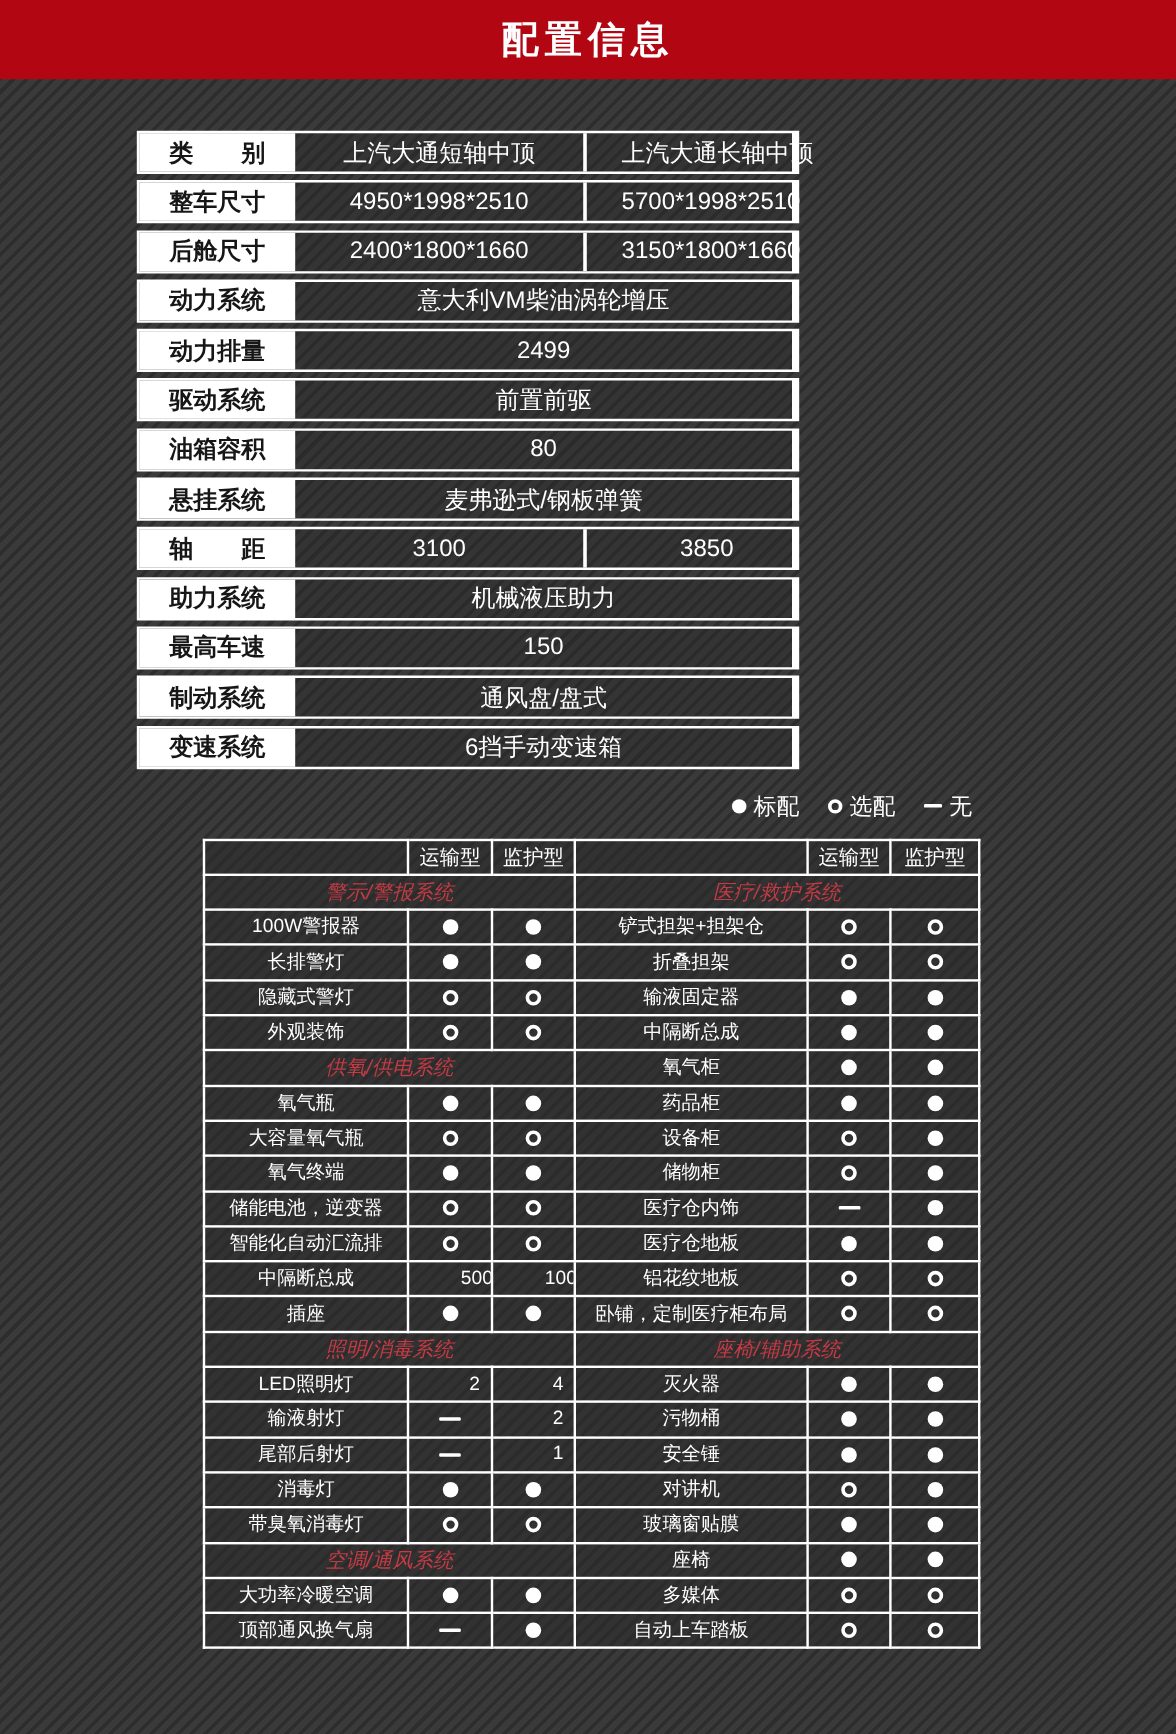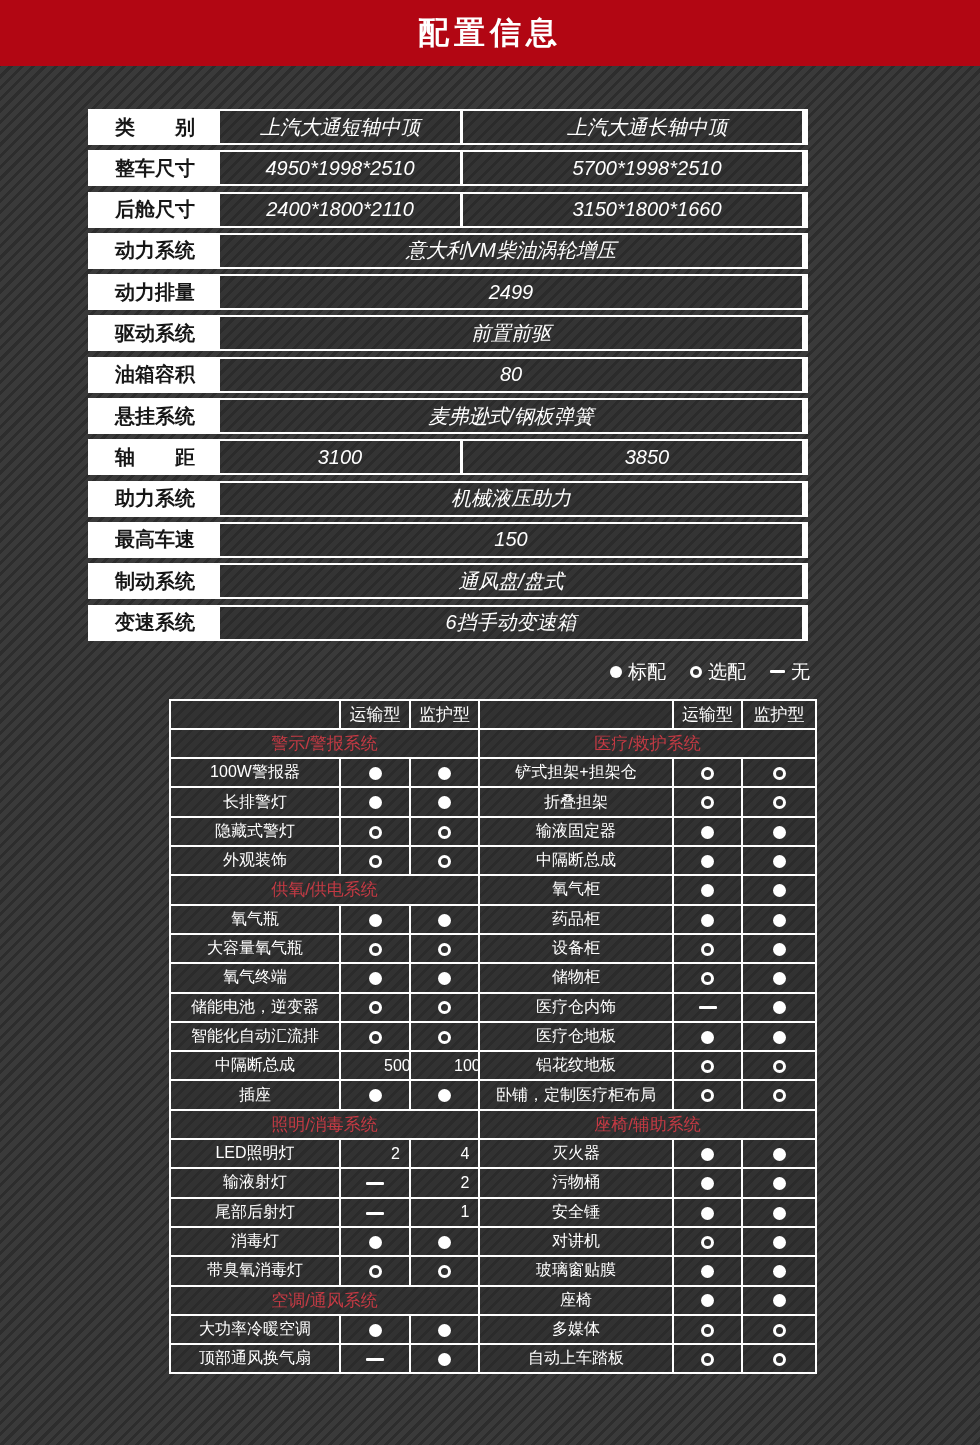--- a/index.html
+++ b/index.html
@@ -11,38 +11,37 @@
   }
   .banner{
     height:66px;background:#b20613;
     display:flex;align-items:center;justify-content:center;
   }
   .banner h1{
     margin:0;color:#fff;font-size:31px;font-weight:bold;letter-spacing:5px;
   }
 
   
-  .spec-table{margin:43px 0 0 88px;width:720px;}
+  .spec-table{margin:43px 0 0 114px;width:552px;}
   .spec-row{
     box-sizing:border-box;height:36px;margin-bottom:5.3px;
     border:2px solid #fff;border-right-width:6px;
     display:flex;
     background-image:repeating-linear-gradient(135deg,#343434 0px,#343434 5px,#2b2b2b 5px,#2b2b2b 8px);
   }
   .spec-label{
     flex:0 0 130px;background:#fff;color:#161616;
     font-weight:bold;font-size:20px;
     display:flex;align-items:center;justify-content:center;
     white-space:pre;
   }
   .spec-val{
     flex:1;color:#fff;font-size:20px;
     display:flex;align-items:center;justify-content:center;
     white-space:nowrap;
-    font-style:italic;
   }
   .spec-val.v1{flex:0 0 240px;}
   .spec-val.v2{border-left:3px solid #fff;padding-left:29px;}
 
   
   .legend{
     margin:18px 0 0 169px;width:641px;height:26px;
     display:flex;justify-content:flex-end;align-items:center;gap:24px;
     color:#fff;font-size:19px;
   }
@@ -61,21 +60,21 @@
     margin:14px 0 4px 169px;width:646px;
     border-collapse:collapse;table-layout:fixed;
   }
   .feature-table td{
     box-sizing:border-box;border:2px solid #fff;
     background-image:repeating-linear-gradient(135deg,#323232 0px,#323232 5px,#2b2b2b 5px,#2b2b2b 8px);
     color:#fff;font-size:16px;text-align:center;vertical-align:middle;
     height:29.3px;padding:0 2px;overflow:hidden;white-space:nowrap;
   }
   .feature-table td.f-colhead{font-size:17px;}
-  .feature-table td.f-section{color:#c53a44;font-size:17px;}
+  .feature-table td.f-section{color:#c53a44;font-size:17px;font-style:italic;}
   .feature-table td.f-count{font-size:16px;padding-left:43px;}
 </style>
 </head>
 <body>
 
 <div class="page">
 
   <header class="banner">
     <h1>配置信息</h1>
   </header>
@@ -86,21 +85,21 @@
         <div class="spec-val v1">上汽大通短轴中顶</div>
         <div class="spec-val v2">上汽大通长轴中顶</div>
       </div>
       <div class="spec-row">
         <div class="spec-label">整车尺寸</div>
         <div class="spec-val v1">4950*1998*2510</div>
         <div class="spec-val v2">5700*1998*2510</div>
       </div>
       <div class="spec-row">
         <div class="spec-label">后舱尺寸</div>
-        <div class="spec-val v1">2400*1800*2110</div>
+        <div class="spec-val v1">2400*1800*1660</div>
         <div class="spec-val v2">3150*1800*1660</div>
       </div>
       <div class="spec-row">
         <div class="spec-label">动力系统</div>
         <div class="spec-val full">意大利VM柴油涡轮增压</div>
       </div>
       <div class="spec-row">
         <div class="spec-label">动力排量</div>
         <div class="spec-val full">2499</div>
       </div>

